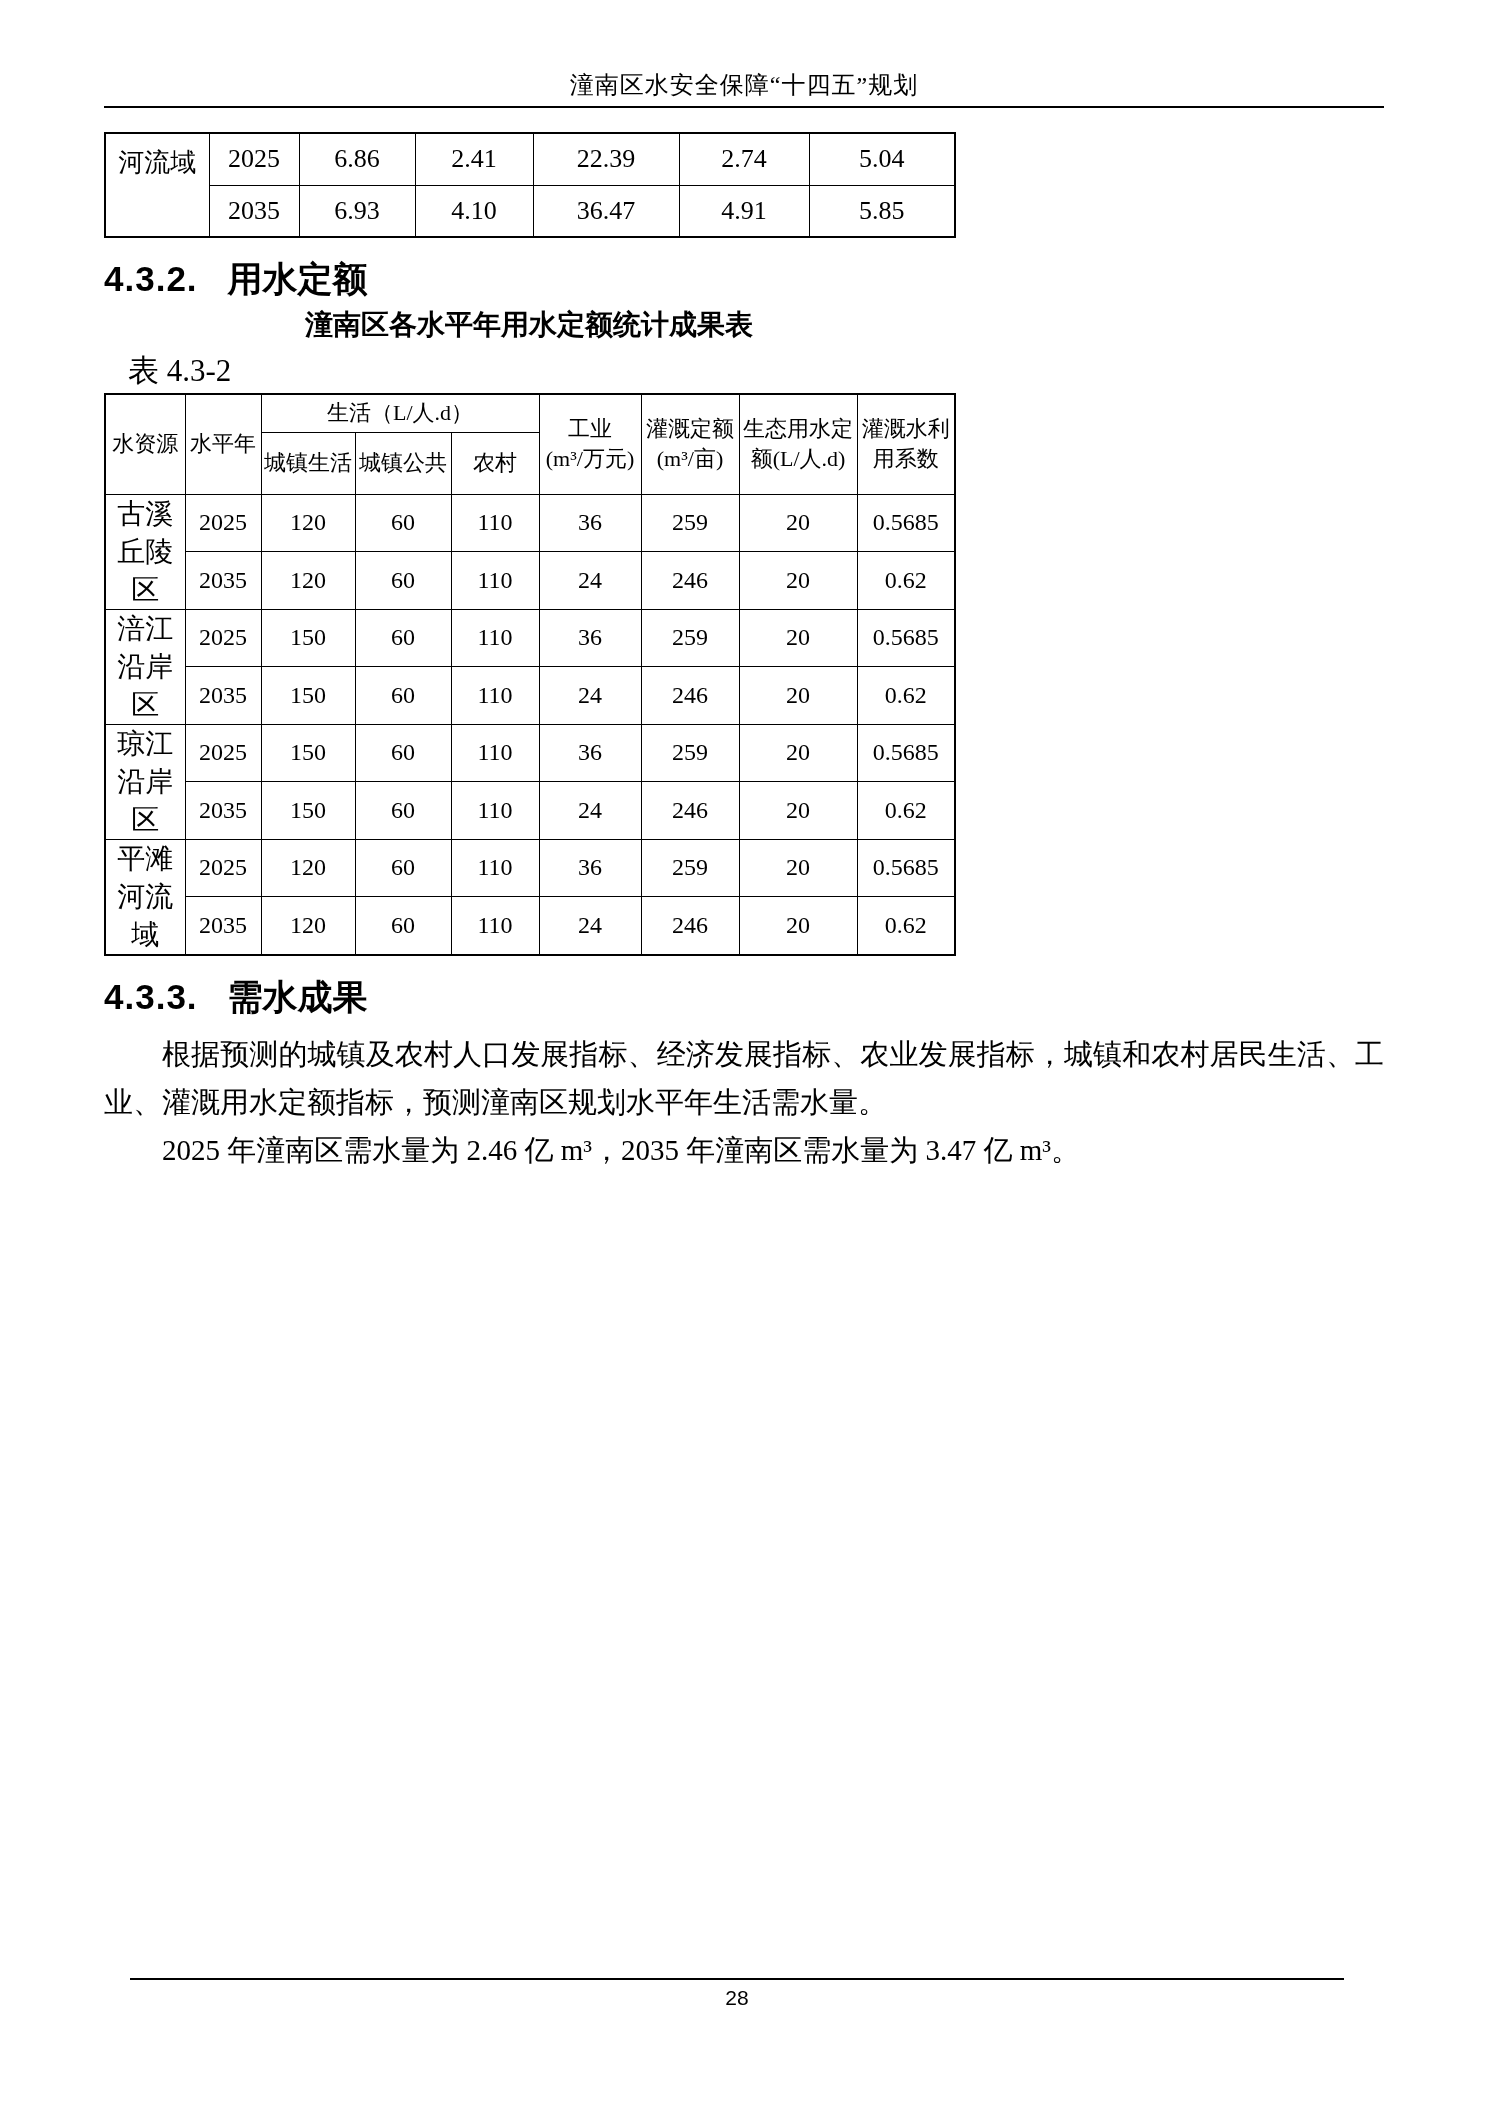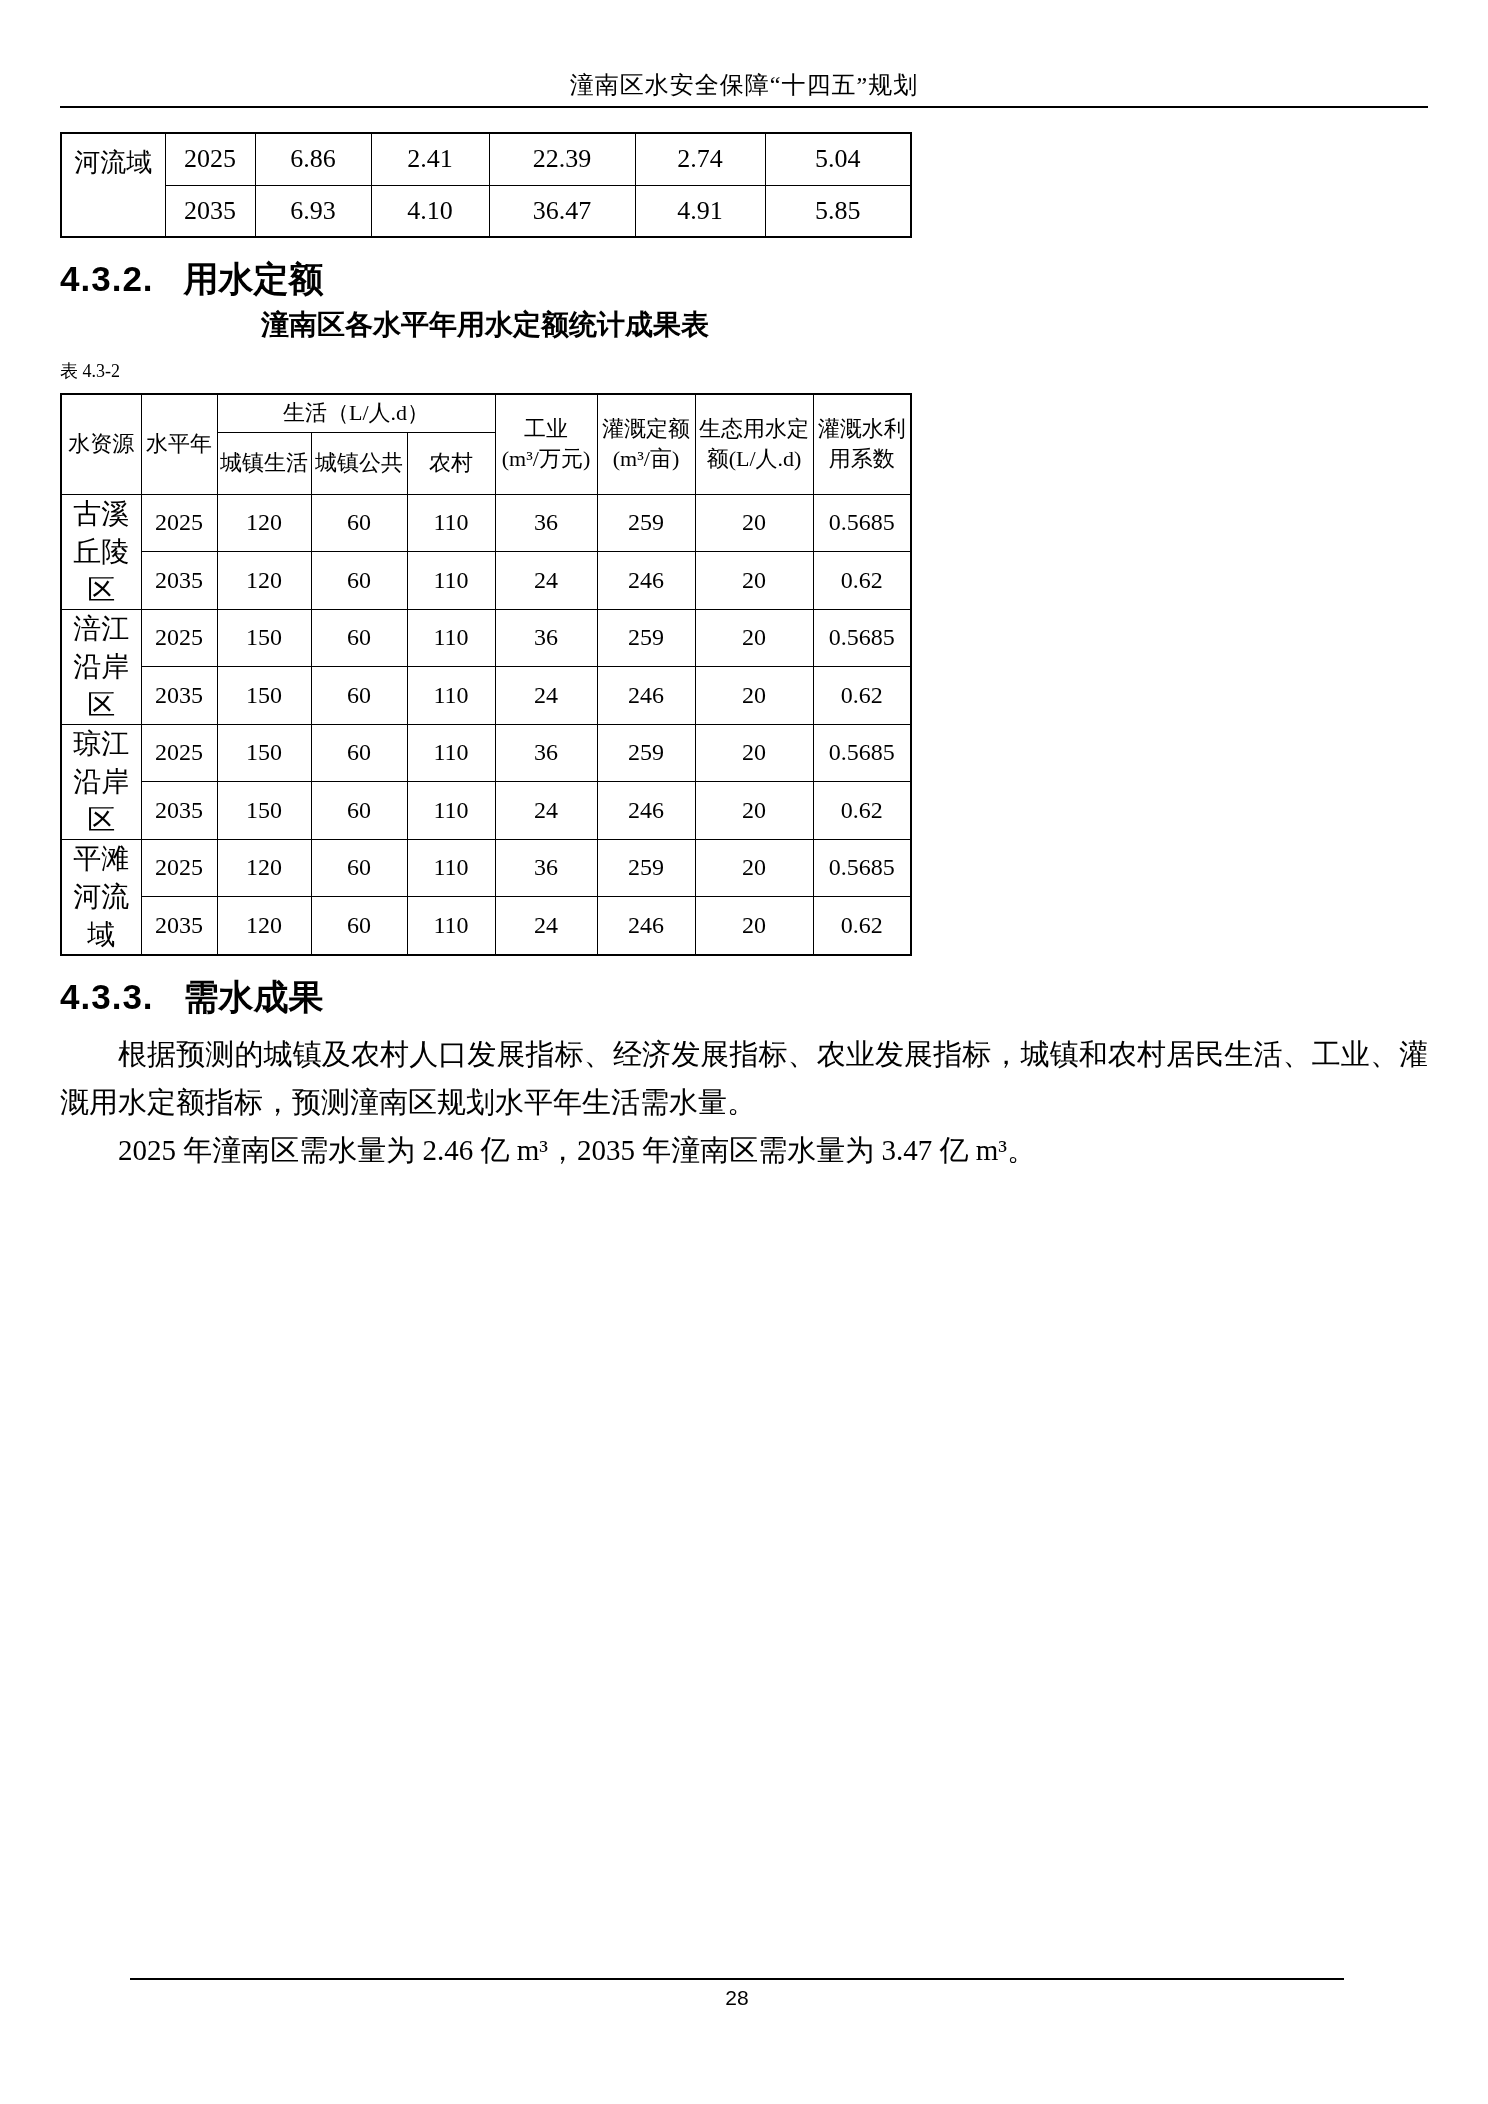--- a/index.html
+++ b/index.html
@@ -2,39 +2,39 @@
 <html><head>
 <meta charset="utf-8">
 <style>
   * { margin:0; padding:0; box-sizing:border-box; }
   html, body { background:#ffffff; }
   body {
     width:1488px; height:2104px; position:relative;
     color:#000; font-family:"Liberation Serif", serif;
     overflow:hidden;
   }
-  .content { padding:0 60px; }
+  .content { padding:0 104px; }
 
   .doc-title { margin-top:70px; text-align:center; font-size:24px; line-height:30px; letter-spacing:1px; }
   .header-rule { margin-top:6px; border-bottom:2px solid #000; height:0; }
 
   table { border-collapse:collapse; table-layout:fixed; }
 
   .t1 { width:850px; margin-top:24px; font-size:26px; border:2px solid #000; }
   .t1 td { border:1px solid #000; text-align:center; height:52px; padding:0 4px; }
   .t1 td.region { vertical-align:top; padding-top:11px; }
 
   .sec-heading { margin-top:22px; font-family:"Liberation Sans", sans-serif; font-weight:700; font-size:35px; line-height:38px; }
   .sec-heading .sec-num { margin-right:30px; letter-spacing:1px; }
 
   .paras { margin-top:14px; }
   .para { font-size:29px; line-height:48px; text-indent:58px; text-align:justify; }
 
   .tbl-title { width:850px; margin-top:9px; text-align:center; font-family:"Liberation Sans", sans-serif; font-weight:700; font-size:28px; line-height:36px; }
-  .tbl-label { margin-top:12px; font-size:18px; line-height:32px; }
+  .tbl-label { margin-top:12px; font-size:31px; line-height:32px;margin-left:24px; }
 
   .t2 { width:850px; margin-top:6px; border:2px solid #000; }
   .t2 th, .t2 td { border:1px solid #000; text-align:center; vertical-align:middle; font-weight:400; padding:0 2px; }
   .t2 thead tr.r1 th { height:38px; font-size:22px; }
   .t2 thead tr.r2 th { height:62px; font-size:22px; }
   .t2 tbody td { height:48px; font-size:24px; }
   .t2 tbody td.region { font-size:28px; }
   .pre { white-space:pre-line; }
 
   .footer { position:absolute; left:130px; right:144px; top:1978px; }

